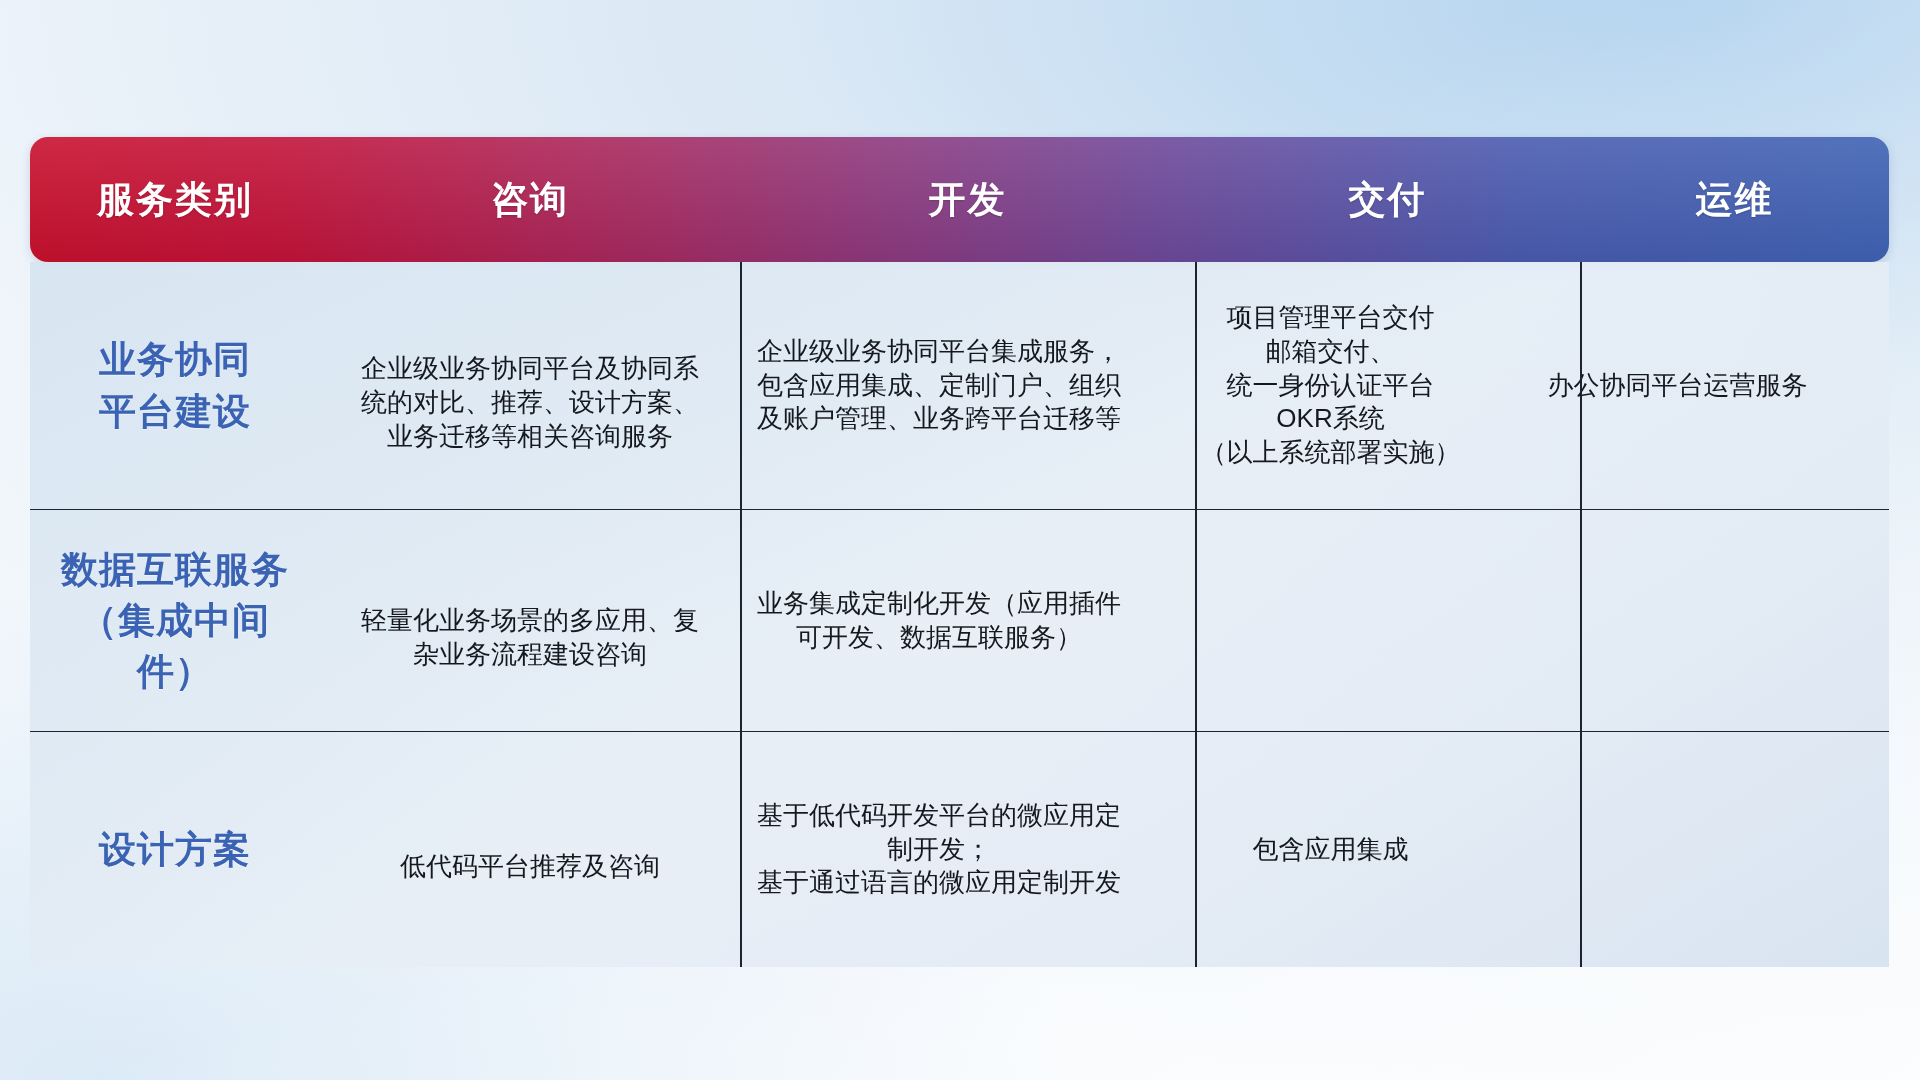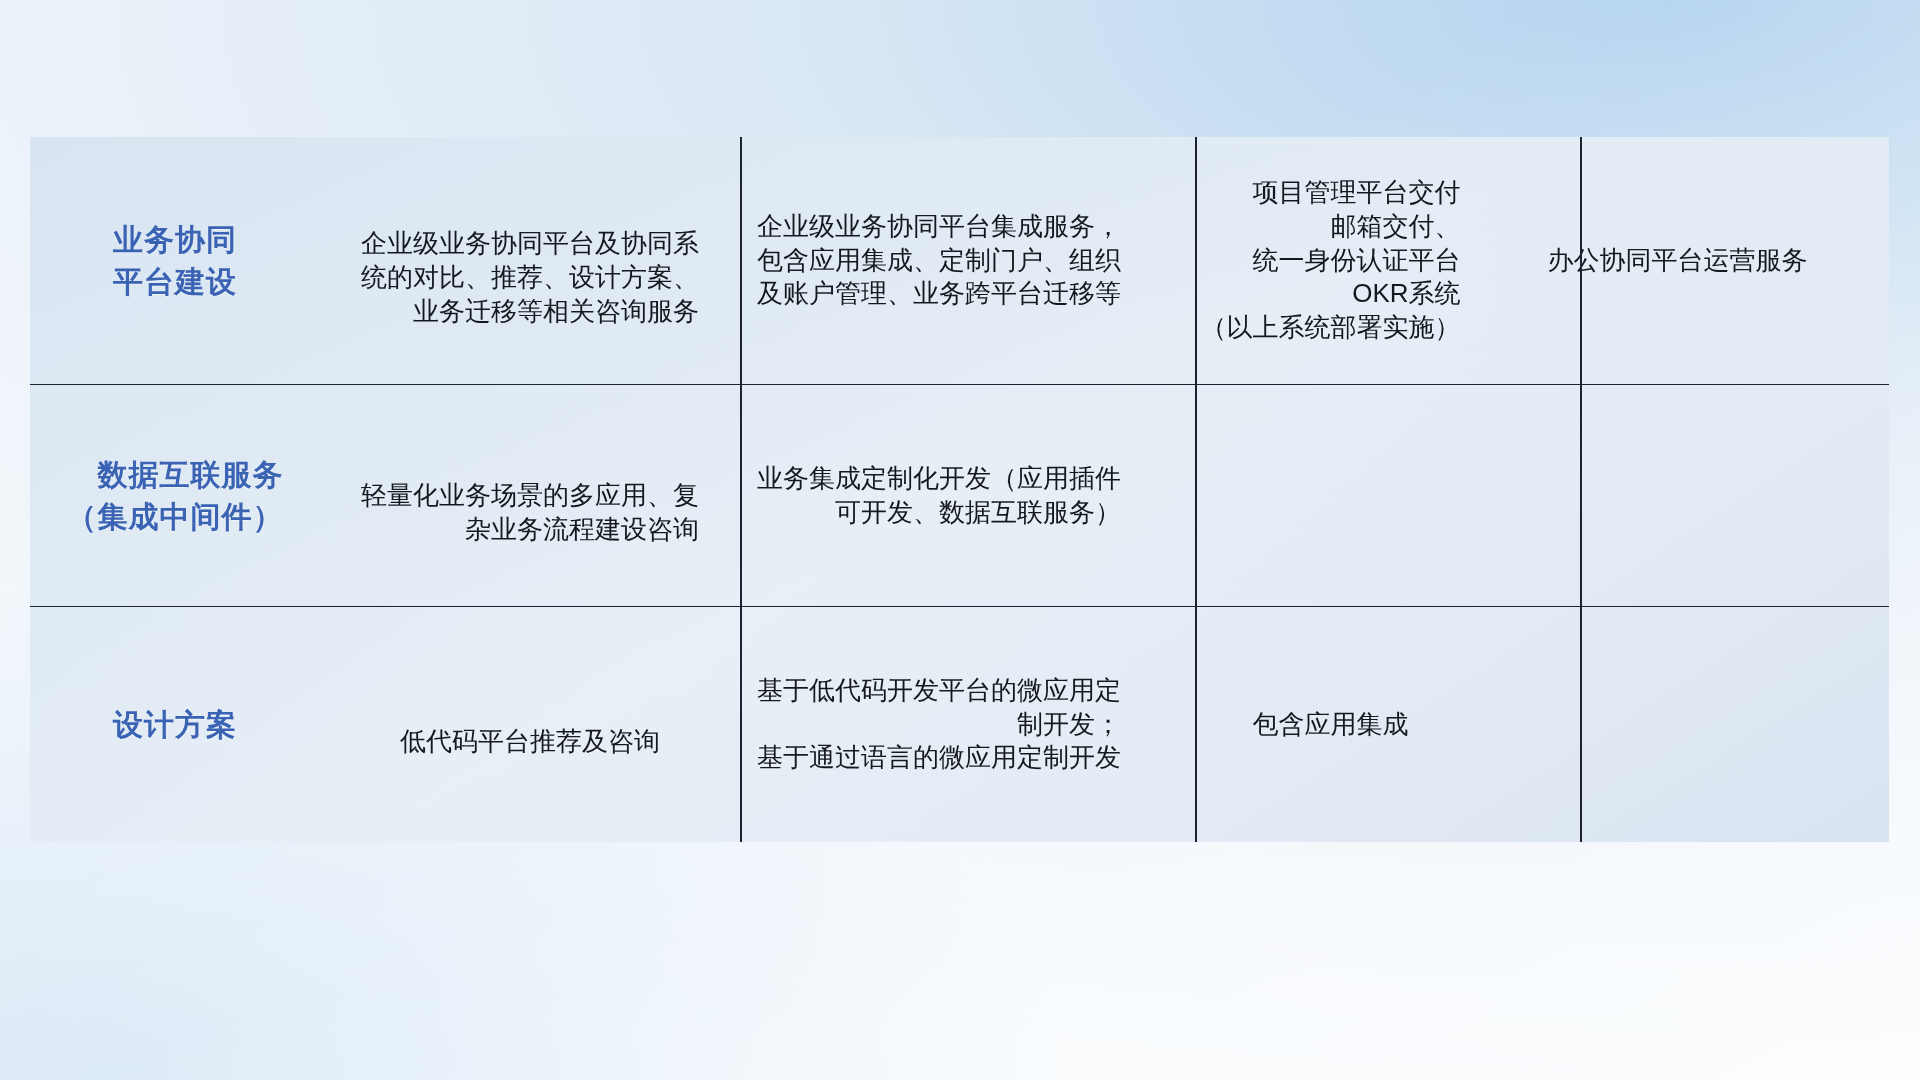--- a/index.html
+++ b/index.html
@@ -107,30 +107,30 @@
   }
   .body-row:last-child { border-bottom: none; }
 
   .bcell {
     position: relative;
     box-sizing: border-box;
     display: flex;
     align-items: center;
     justify-content: center;
     padding: 8px 14px;
-    text-align: right;
+    text-align: center;
     color: #15191f;
     font-size: 26px;
     line-height: 1.30;
     white-space: pre-line;
   }
   .bcell.cat {
     color: #3b63b4;
     font-weight: bold;
-    font-size: 30px;
+    font-size: 37px;
     line-height: 1.38;
     letter-spacing: 1px;
     text-shadow: 0 1px 0 rgba(255,255,255,0.45);
   }
   .vrule {
     position: absolute;
     top: 0;
     bottom: 0;
     width: 1.5px;
     background: #1d2330;
@@ -158,20 +158,27 @@
 <body>
 
 <div id="backdrop">
   <div id="backdrop-topright"></div>
   <div id="backdrop-bottomleft"></div>
   <div id="backdrop-veil"></div>
 </div>
 
 <div id="table-card">
 
+  <div id="table-header">
+    <div class="hcell h0">服务类别</div>
+    <div class="hcell h1">咨询</div>
+    <div class="hcell h2">开发</div>
+    <div class="hcell h3">交付</div>
+    <div class="hcell h4">运维</div>
+  </div>
 
   <div id="table-body">
 
     <div class="body-row" id="row-0">
       <div class="bcell cat c0">业务协同
 平台建设</div>
       <div class="bcell c1">企业级业务协同平台及协同系
 统的对比、推荐、设计方案、
 业务迁移等相关咨询服务</div>
       <div class="bcell c2">企业级业务协同平台集成服务，

